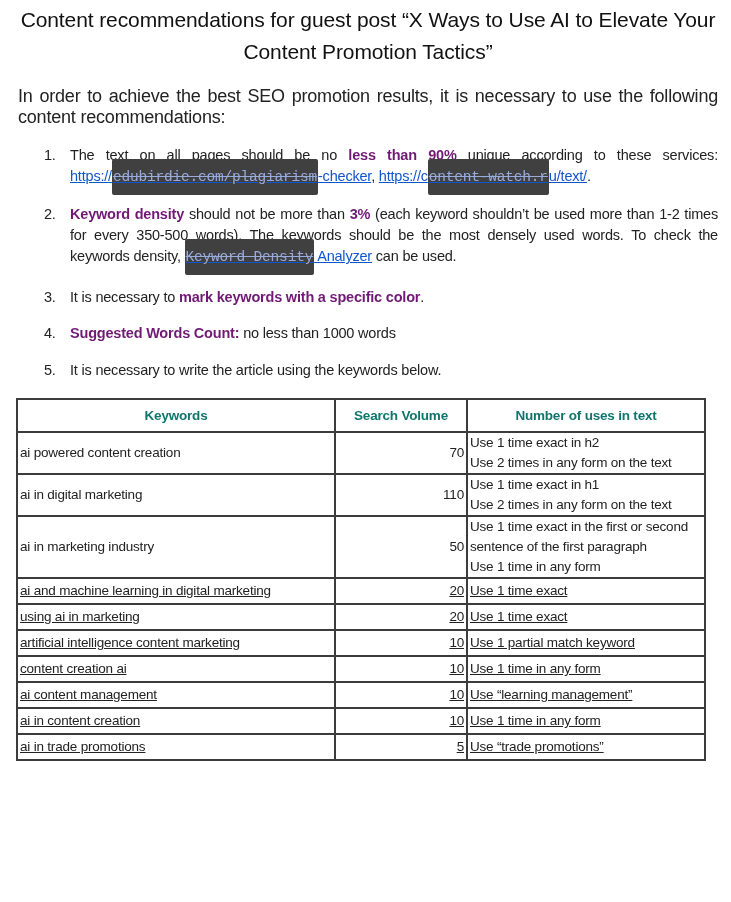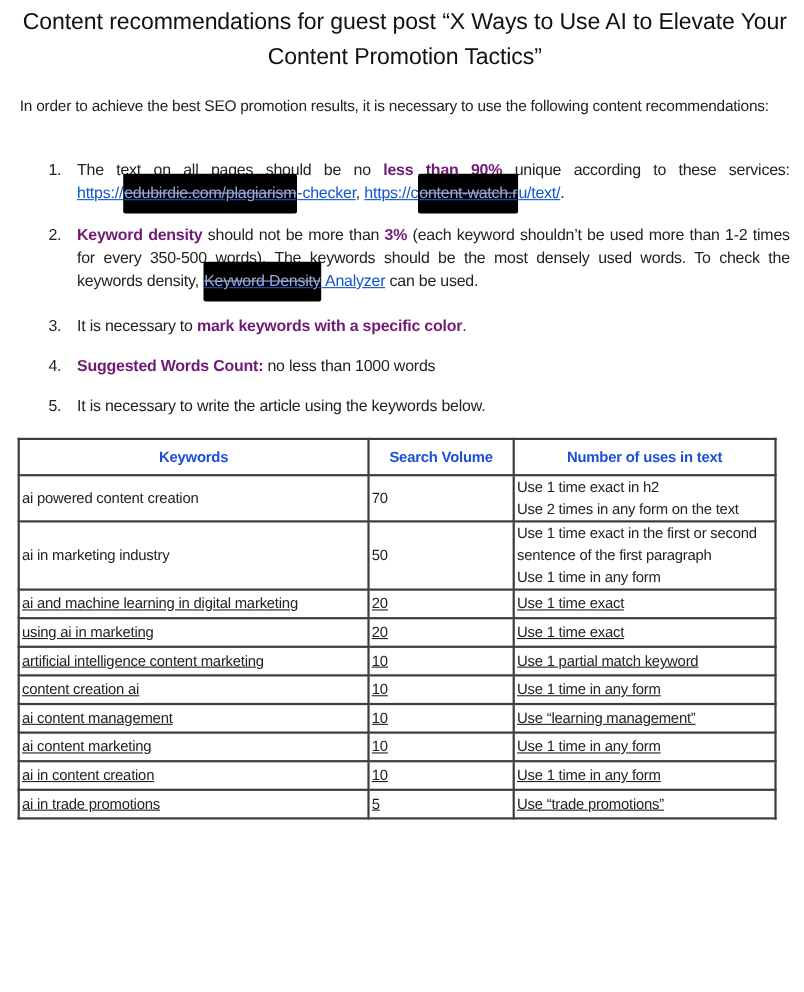--- a/index.html
+++ b/index.html
@@ -7,56 +7,56 @@
     width: 731px; height: 902px; overflow: hidden; position: relative;
     font-family: "Liberation Sans", sans-serif; color: #1a1a1a;
   }
   .title {
     position: absolute; left: 18px; top: 4px; width: 700px;
     font-size: 21px; line-height: 32px; color: #111;
     letter-spacing: -0.1px; margin: 0; font-weight: normal; text-align: center;
   }
   .intro {
     position: absolute; left: 18px; top: 86px; width: 700px;
-    font-size: 14px; line-height: 21px; color: #222;
+    font-size: 18px; line-height: 21px; color: #222;
     text-align: justify; margin: 0;
     letter-spacing: -0.2px;
   }
   .list { position: absolute; left: 0; top: 0; width: 731px; margin: 0; padding: 0; list-style: none; }
   .li {
     position: absolute; left: 44px; width: 674px;
     font-size: 14.5px; line-height: 21px; color: #222;
     letter-spacing: -0.2px;
   }
   .li .num { position: absolute; left: 0; top: 0; width: 22px; }
   .li .body { margin-left: 26px; text-align: justify; }
   .li b { font-weight: bold; color: #701a75; }
   a.lnk { color: #1155cc; text-decoration: underline; }
   .redact {
-    background: #000000; color: #9ad; text-decoration: line-through;
-    border-radius: 2px; padding: 10px 1px;
+    background: #404040; color: #9ad; text-decoration: line-through;
+    border-radius: 2px; padding: 10px 1px; font-family: Liberation Mono, monospace;
   }
   .li1 { top: 145px; }
   .li2 { top: 204px; }
   .li3 { top: 287px; }
   .li4 { top: 323px; }
   .li5 { top: 360px; }
 
   table.kw {
     position: absolute; left: 16px; top: 398px;
     width: 690px; border-collapse: collapse;
     font-size: 13.5px; color: #222; letter-spacing: -0.2px;
   }
   table.kw th, table.kw td {
     border: 2px solid #3c3c3c; padding: 0 2px; vertical-align: middle;
     line-height: 20px;
   }
-  table.kw th { font-weight: bold; height: 31px; text-align: center; font-size: 13.5px; color: #1d4ed8; }
+  table.kw th { font-weight: bold; height: 31px; text-align: center; font-size: 13.5px; color: #0f766e; }
   table.kw td.kwc { width: 312px; text-align: left; }
-  table.kw td.vol { width: 126px; text-align: left; }
+  table.kw td.vol { width: 126px; text-align: right; }
   table.kw td.use { text-align: left; }
   .use-line { display: block; }
   tr.r1 td { height: 24px; text-decoration: underline; }
 </style>
 </head>
 <body>
 
 <h1 class="title">Content recommendations for guest post “X Ways to Use AI to Elevate Your Content Promotion Tactics”</h1>
 
 <p class="intro">In order to achieve the best SEO promotion results, it is necessary to use the following content recommendations:</p>
@@ -109,20 +109,28 @@
   <tbody id="kw-body">
       <tr>
         <td class="kwc">ai powered content creation</td>
         <td class="vol">70</td>
         <td class="use">
           <span class="use-line">Use 1 time exact in h2</span>
           <span class="use-line">Use 2 times in any form on the text</span>
         </td>
       </tr>
       <tr>
+        <td class="kwc">ai in digital marketing</td>
+        <td class="vol">110</td>
+        <td class="use">
+          <span class="use-line">Use 1 time exact in h1</span>
+          <span class="use-line">Use 2 times in any form on the text</span>
+        </td>
+      </tr>
+      <tr>
         <td class="kwc">ai in marketing industry</td>
         <td class="vol">50</td>
         <td class="use">
           <span class="use-line">Use 1 time exact in the first or second sentence of the first paragraph</span>
           <span class="use-line">Use 1 time in any form</span>
         </td>
       </tr>
       <tr class="r1">
         <td class="kwc">ai and machine learning in digital marketing</td>
         <td class="vol">20</td>
@@ -152,27 +160,20 @@
         </td>
       </tr>
       <tr class="r1">
         <td class="kwc">ai content management</td>
         <td class="vol">10</td>
         <td class="use">
           <span class="use-line">Use “learning management”</span>
         </td>
       </tr>
       <tr class="r1">
-        <td class="kwc">ai content marketing</td>
-        <td class="vol">10</td>
-        <td class="use">
-          <span class="use-line">Use 1 time in any form</span>
-        </td>
-      </tr>
-      <tr class="r1">
         <td class="kwc">ai in content creation</td>
         <td class="vol">10</td>
         <td class="use">
           <span class="use-line">Use 1 time in any form</span>
         </td>
       </tr>
       <tr class="r1">
         <td class="kwc">ai in trade promotions</td>
         <td class="vol">5</td>
         <td class="use">

